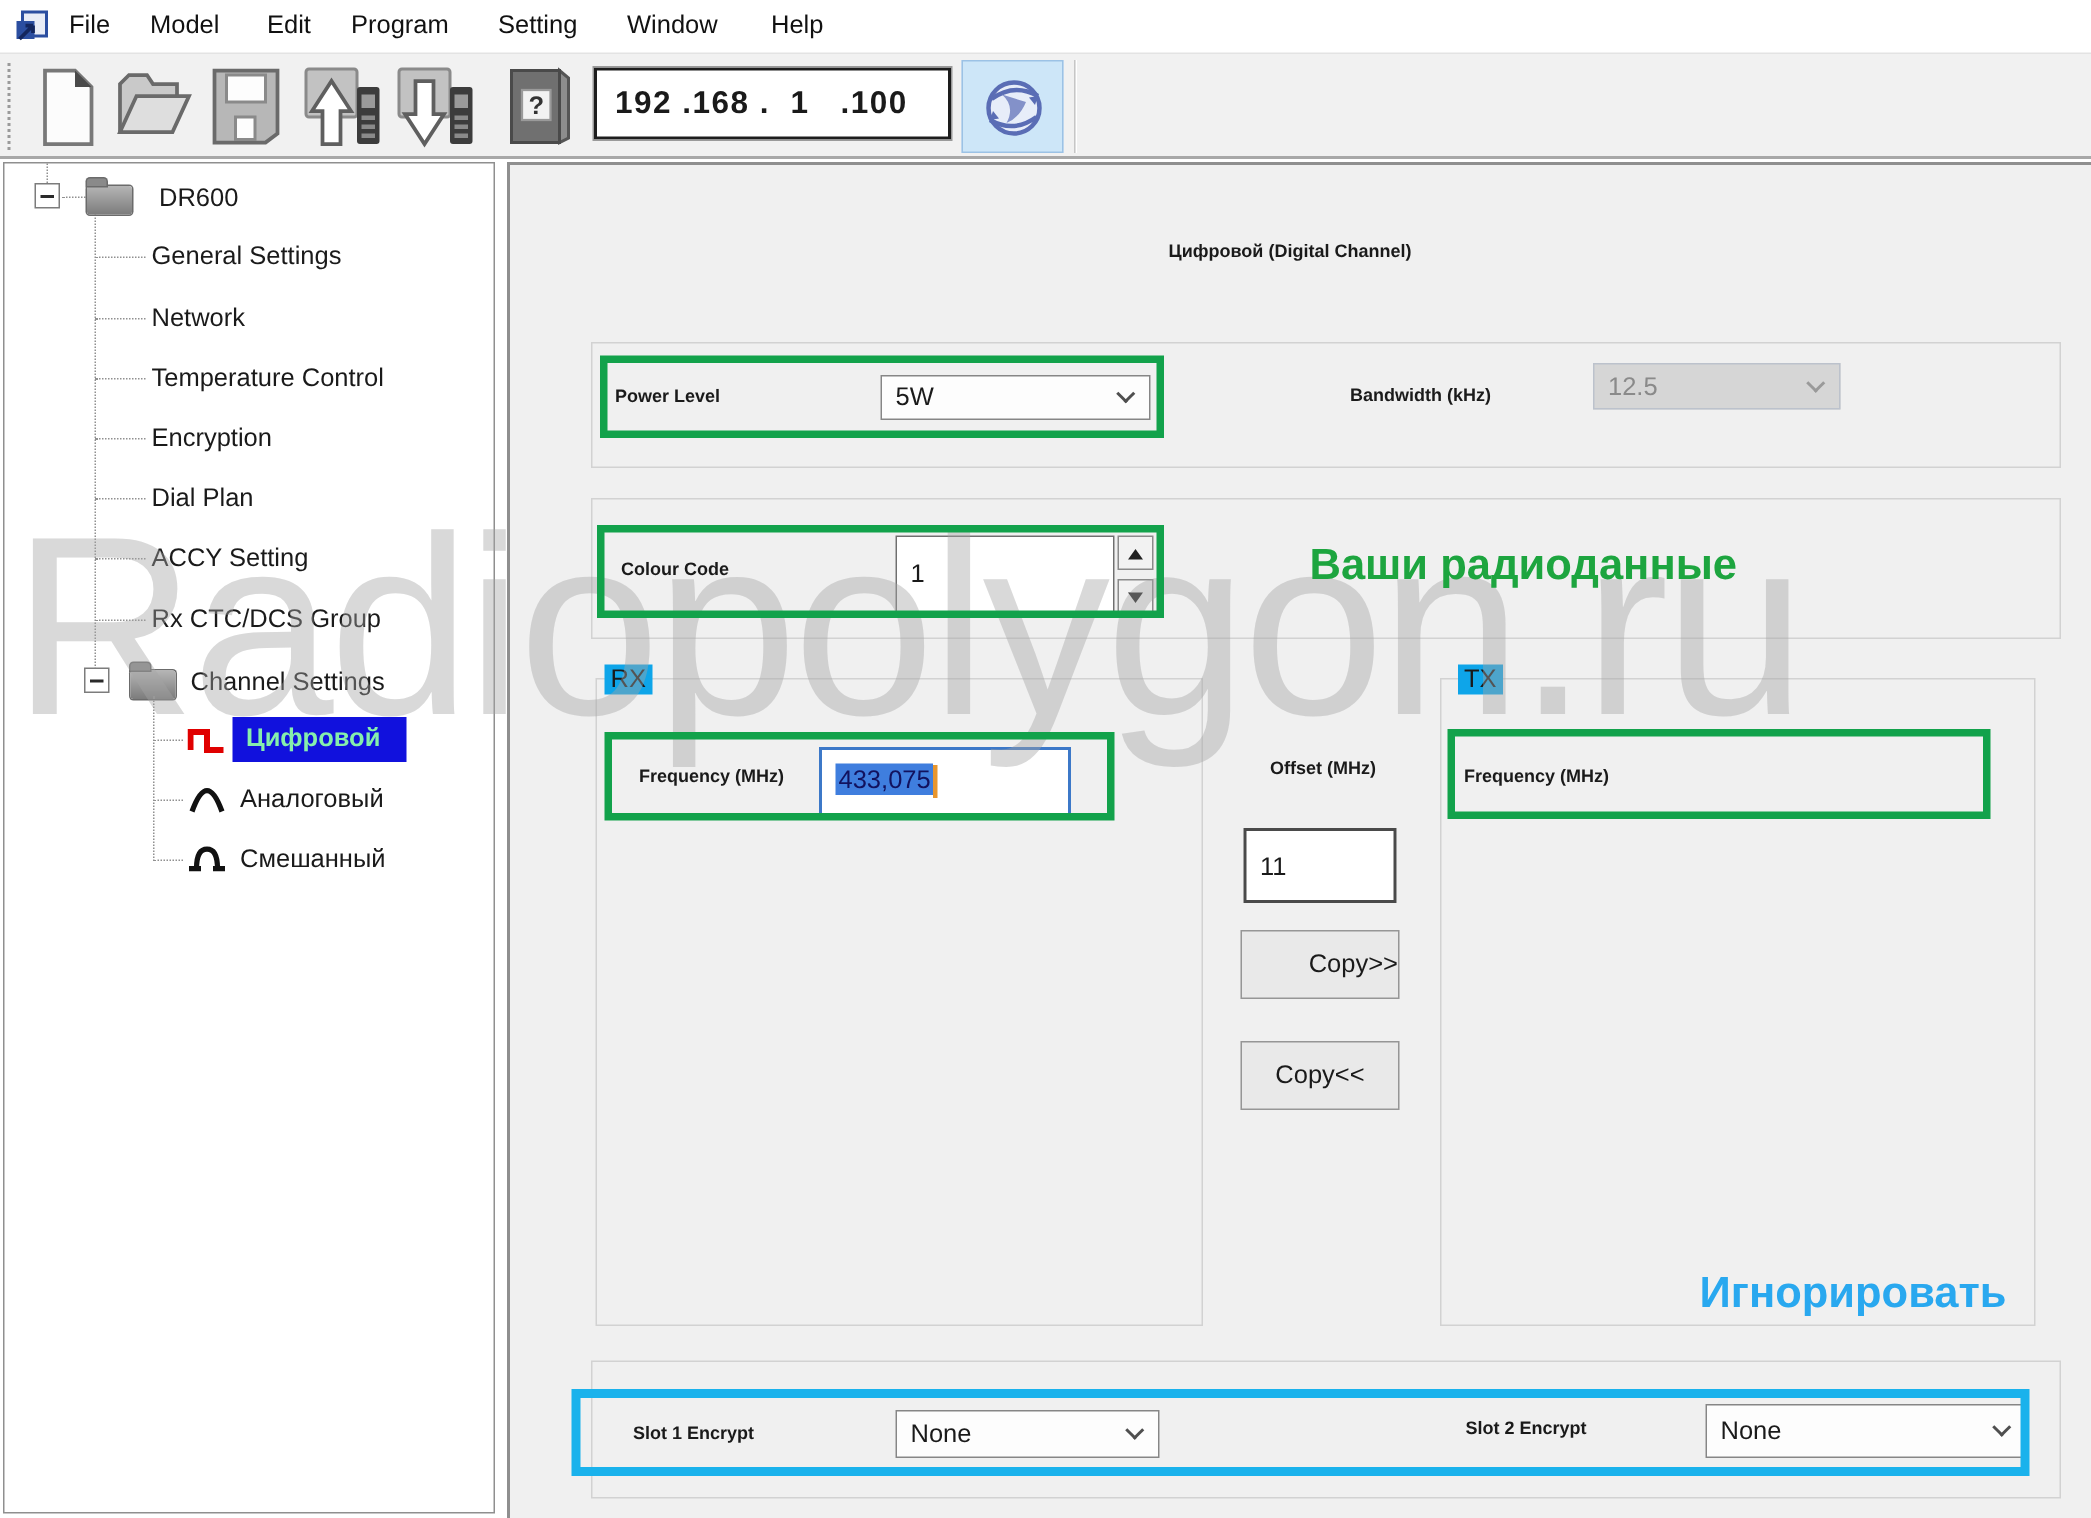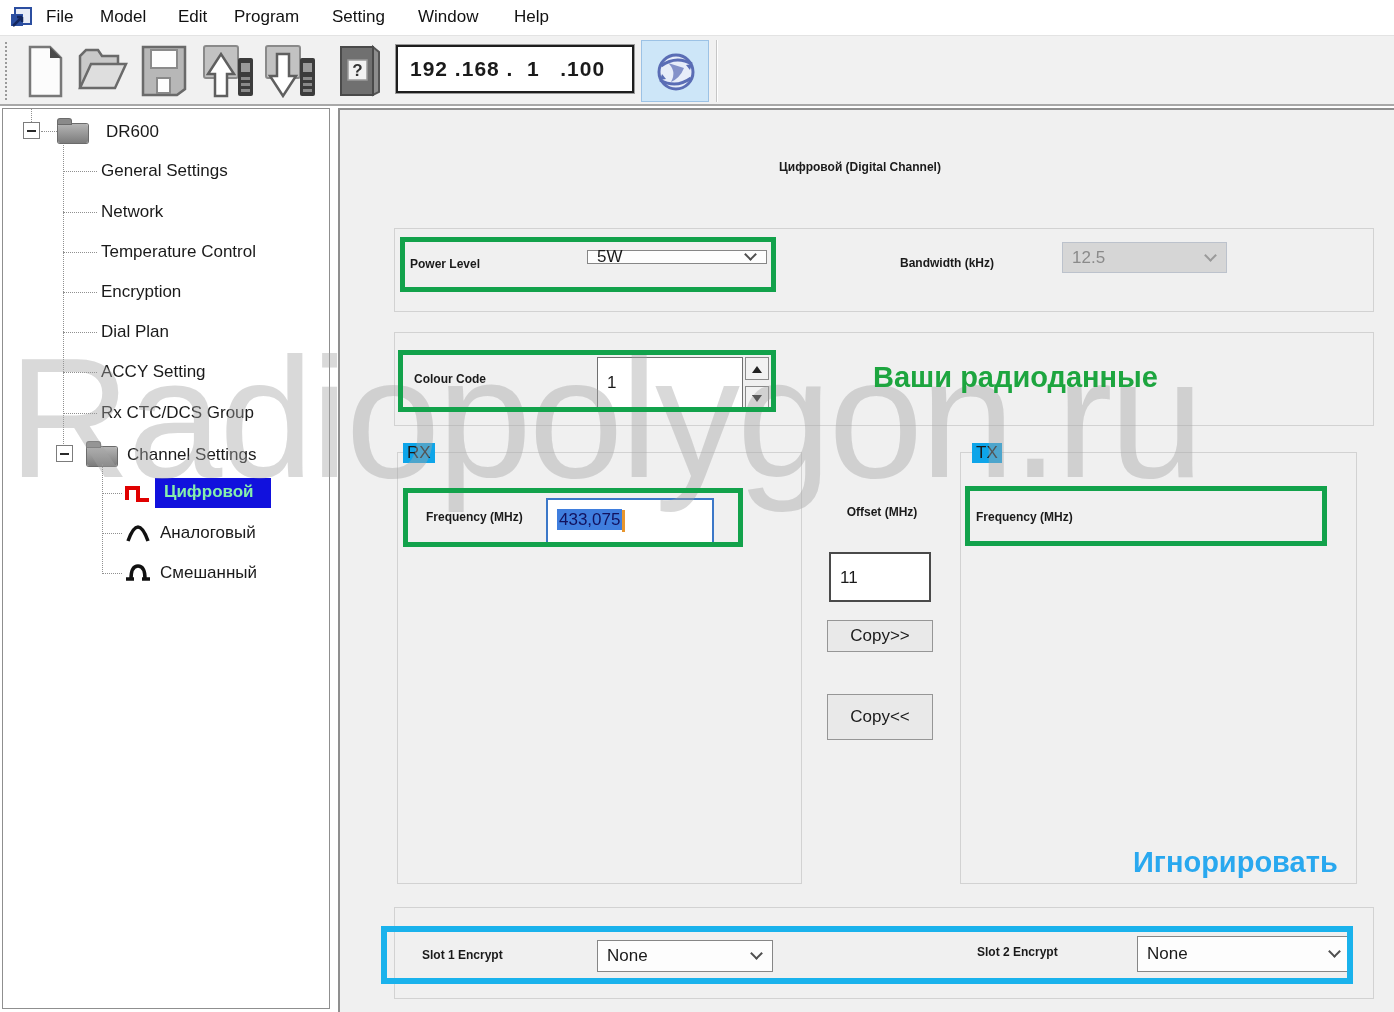--- a/index.html
+++ b/index.html
@@ -253,21 +253,21 @@
     </svg>
   </span>
   <span class="trow" style="left:157px; top:454px;">Смешанный</span>
 </div>
 
 <div id="mainpanel" class="abs">
   <div class="lbl" style="left:0; top:50px; width:1040px; text-align:center;">Цифровой (Digital Channel)</div>
 
   <div class="gbox" style="left:54px; top:118px; width:980px; height:84px;"></div>
   <span class="lbl" style="left:70px; top:147px;">Power Level</span>
-  <div class="combo" style="left:247px; top:140px; width:180px; height:14px;padding-left:24px;">
+  <div class="combo" style="left:247px; top:140px; width:180px; height:30px;padding-left:24px;">
     <span class="val">5W</span>
     <span class="chev"></span>
   </div>
   <span class="lbl" style="left:560px; top:146px;">Bandwidth (kHz)</span>
   <div class="combo disabled" style="left:722px; top:132px; width:165px; height:31px;">
     <span class="val">12.5</span>
     <span class="chev"></span>
   </div>
 
   <div class="gbox" style="left:54px; top:222px; width:980px; height:94px;"></div>
@@ -288,21 +288,21 @@
   <span class="legend" style="left:63px; top:333px;">RX</span>
   <span class="lbl" style="left:86px; top:400px;">Frequency (MHz)</span>
   <div class="tinput" style="left:206px; top:388px; width:168px; height:46px; border-color:#3c78c8;">
     <span class="val"><span class="selspan">433,075</span><span class="caret"></span></span>
   </div>
 
   <span class="lbl" style="left:486px; top:395px; width:112px; text-align:center;">Offset (MHz)</span>
   <div class="tinput" style="left:489px; top:442px; width:102px; height:50px; border-color:#4a4a4a;">
     <span class="val" style="top:14px; transform:none;">11</span>
   </div>
-  <div class="btn" style="left:487px; top:510px; width:106px; height:32px;">
+  <div class="btn" style="left:487px; top:510px; width:106px; height:46px;text-align:right;">
     <span>Copy&gt;&gt;</span>
   </div>
   <div class="btn" style="left:487px; top:584px; width:106px; height:46px;">
     <span>Copy&lt;&lt;</span>
   </div>
 
   <div class="gbox" style="left:620px; top:342px; width:397px; height:432px;"></div>
   <span class="legend" style="left:632px; top:333px;">TX</span>
   <span class="lbl" style="left:636px; top:400px;">Frequency (MHz)</span>
 

